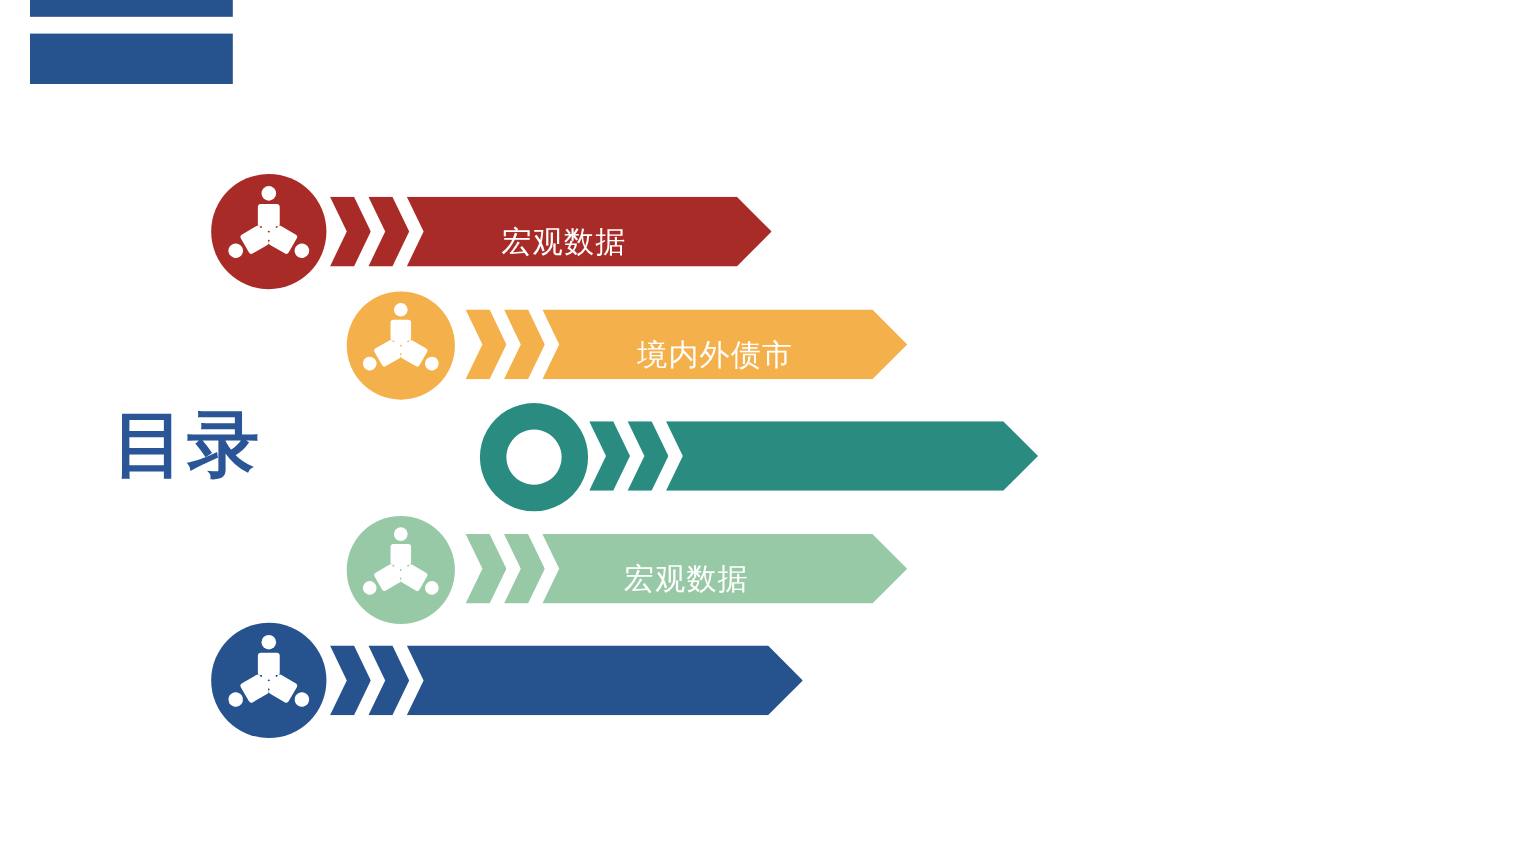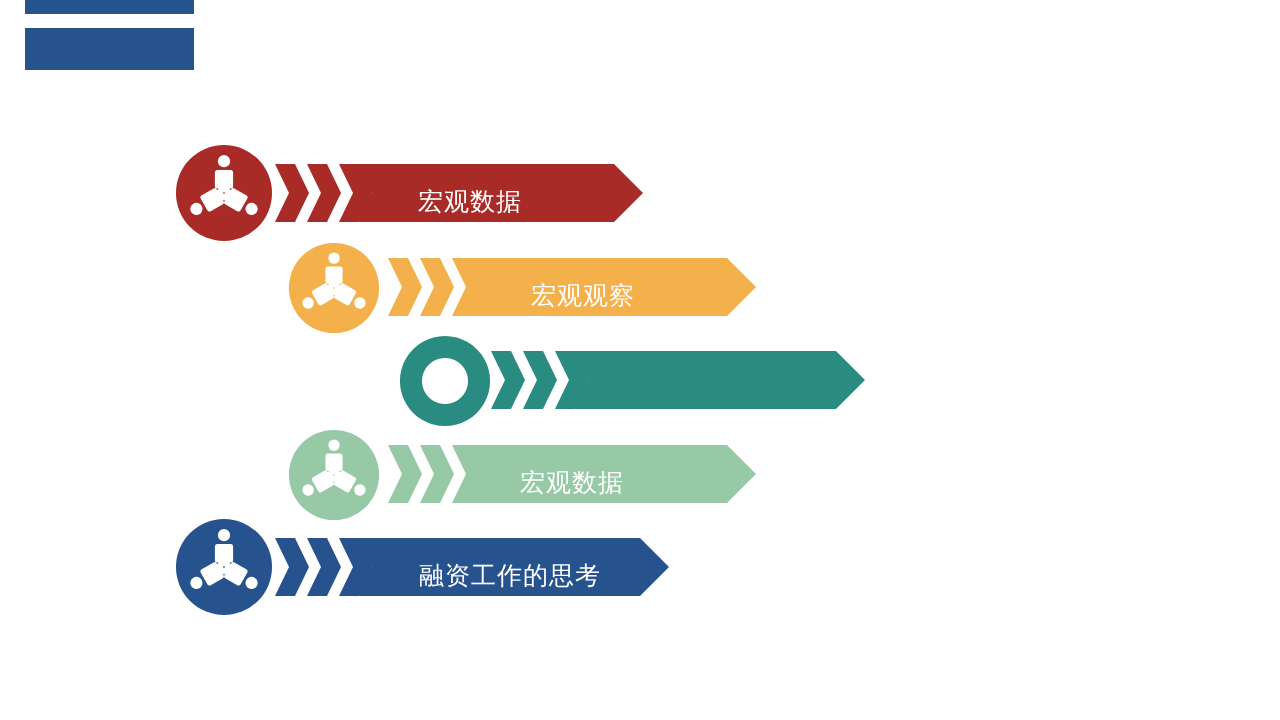--- a/index.html
+++ b/index.html
@@ -112,20 +112,21 @@
   #row-2 .row-icon, #row-4 .row-icon { width: 92px; height: 92px; top: 4px; }
 </style>
 </head>
 <body>
 
 <div id="slide">
 
   <div id="deco-bar-top" class="deco-bar"></div>
   <div id="deco-bar-bottom" class="deco-bar"></div>
 
+  <div id="page-title">目录</div>
 
   <div class="toc-row" id="row-1" style="width:480px;">
     <div class="row-icon">
       <svg viewBox="0 0 100 100">
         <circle cx="50" cy="50" r="49" fill="#A82B27"></circle>
         <g fill="#ffffff">
           <g>
             <circle cx="50" cy="17.5" r="6.2"></circle>
             <path d="M43.3 26.5 h13.4 a2.6 2.6 0 0 1 2.6 2.6 v14.2 a2.2 2.2 0 0 1 -2.2 2.2 h-1.3 v12.0 a2.0 2.0 0 0 1 -2.0 2.0 h-1.1 a1.9 1.9 0 0 1 -1.9 -1.9 v-11.6 h-1.6 v11.6 a1.9 1.9 0 0 1 -1.9 1.9 h-1.1 a2.0 2.0 0 0 1 -2.0 -2.0 v-12.0 h-1.3 a2.2 2.2 0 0 1 -2.2 -2.2 v-14.2 a2.6 2.6 0 0 1 2.6 -2.6 z"></path>
           </g>
@@ -186,21 +187,21 @@
     <div class="chevron" style="left:132px;">
       <svg viewBox="0 0 34 58" preserveAspectRatio="none">
           <path d="M0 0 L20 0 L34 29 L20 58 L0 58 L14 29 Z" fill="#F4B04B"></path>
         </svg>
     </div>
     <div class="row-banner" style="left:164px; width:304px;">
       <svg viewBox="0 0 304 58" preserveAspectRatio="none">
         <path d="M0 0 L20 0 L34 29 L20 58 L0 58 L14 29 Z M20 0 L275 0 L304 29 L275 58 L20 58 L34 29 Z" fill="#F4B04B"></path>
       </svg>
     </div>
-    <div class="row-label" style="left:243px;">宏观观察</div>
+    <div class="row-label" style="left:243px;">境内外债市</div>
   </div>
 
   <div class="toc-row" id="row-3" style="width:480px;">
     <div class="row-icon">
       <svg viewBox="0 0 100 100">
         <path d="M50 1 A49 49 0 1 1 49.99 1 Z M50 25 A25 25 0 1 0 50.01 25 Z" fill="#2A8B80" fill-rule="evenodd"></path>
       </svg>
     </div>
     <div class="chevron" style="left:92px;">
       <svg viewBox="0 0 34 58" preserveAspectRatio="none">
@@ -285,16 +286,15 @@
     <div class="chevron" style="left:132px;">
       <svg viewBox="0 0 34 58" preserveAspectRatio="none">
           <path d="M0 0 L20 0 L34 29 L20 58 L0 58 L14 29 Z" fill="#26528E"></path>
         </svg>
     </div>
     <div class="row-banner" style="left:164px; width:330px;">
       <svg viewBox="0 0 330 58" preserveAspectRatio="none">
         <path d="M0 0 L20 0 L34 29 L20 58 L0 58 L14 29 Z M20 0 L301 0 L330 29 L301 58 L20 58 L34 29 Z" fill="#26528E"></path>
       </svg>
     </div>
-    <div class="row-label" style="left:244px;">融资工作的思考</div>
   </div>
 
 </div>
 
 </body></html>

